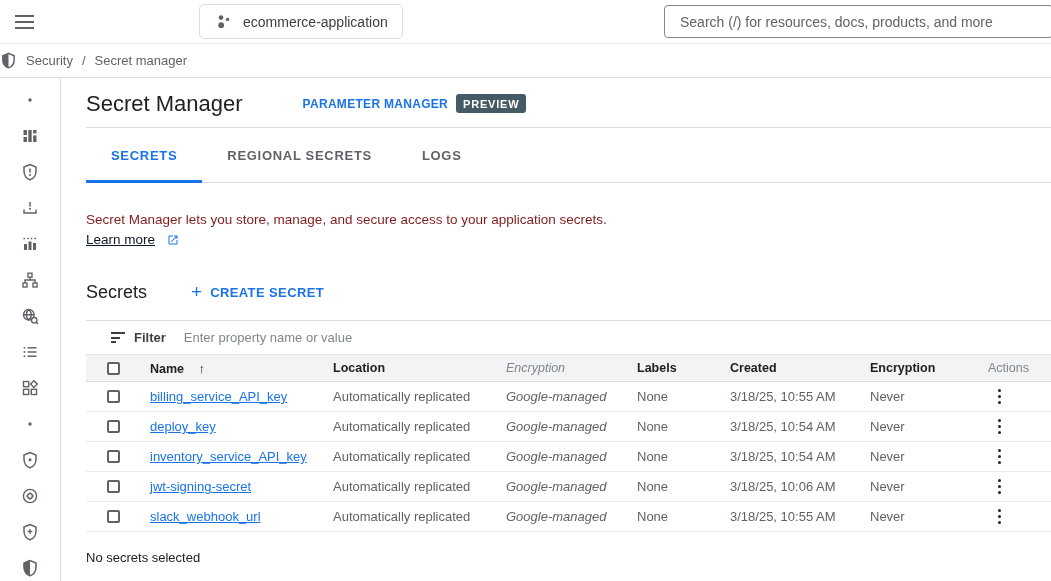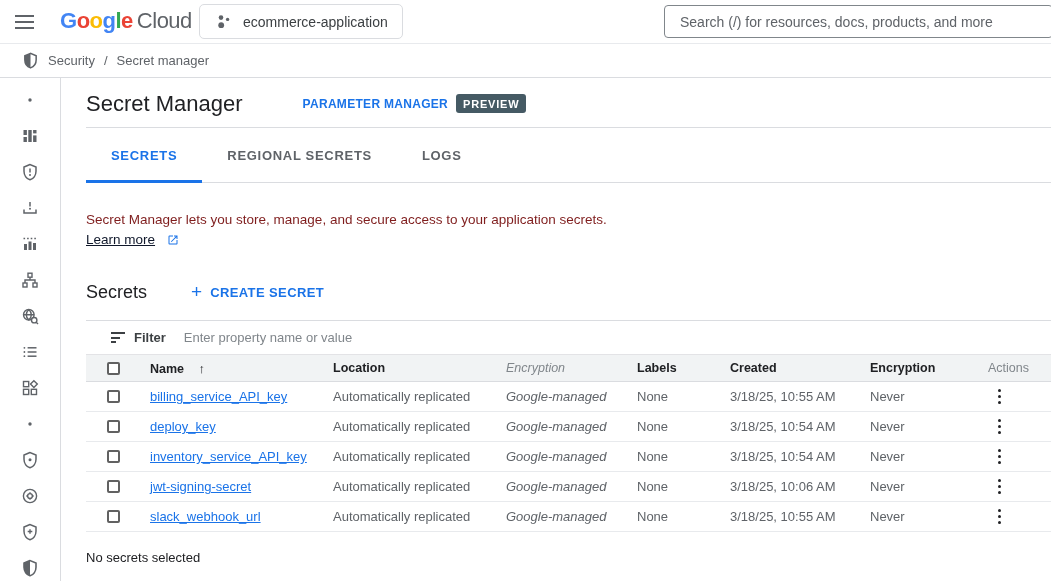--- a/index.html
+++ b/index.html
@@ -16,21 +16,21 @@
   .logo .lw{font-weight:bold;}
   .lg0,.lg3{color:#4285F4;} .lg1,.lg5{color:#EA4335;} .lg2{color:#FBBC04;} .lg4{color:#34A853;}
   .logo .cloud{color:#5f6368;font-weight:normal;margin-left:4px;}
   .proj-btn{position:absolute;left:199px;top:4px;height:35px;min-width:204px;border:1px solid #dadce0;border-radius:5px;background:#fff;display:flex;align-items:center;padding:0 14px;cursor:pointer;}
   .proj-btn svg{flex:0 0 auto;margin-right:10px;}
   .proj-name{font-size:14px;color:#3c4043;}
   .searchbox{position:absolute;left:664px;top:5px;right:-2px;height:33px;border:1px solid #80868b;border-radius:4px;background:#fff;display:flex;align-items:center;padding-left:15px;}
   .searchbox input{border:none;outline:none;width:100%;font-size:14px;font-family:inherit;color:#0369a1;background:transparent;}
   .searchbox input::placeholder{color:#5f6368;opacity:1;}
   
-  .crumbbar{position:absolute;top:44px;left:0;right:0;height:34px;border-bottom:1px solid #dadce0;display:flex;align-items:center;padding-left:22px;background:#fff;}
+  .crumbbar{position:absolute;top:44px;left:0;right:0;height:34px;border-bottom:1px solid #dadce0;display:flex;align-items:center;background:#fff;}
   .crumbbar .crumb-icon{display:flex;margin-right:9px;color:#5f6368;}
   .crumb-link{font-size:13px;color:#5f6368;text-decoration:none;}
   .crumb-sep{font-size:13px;color:#5f6368;margin:0 9px;}
   .crumb-page{font-size:13px;color:#5f6368;}
   
   .sidebar{position:absolute;top:78px;left:0;width:61px;bottom:0;border-right:1px solid #dadce0;background:#fff;padding-top:4px;}
   .side-item{height:36px;display:flex;align-items:center;justify-content:center;color:#5f6368;cursor:pointer;}
   
   .content{position:absolute;top:78px;left:61px;right:0;bottom:0;overflow:hidden;background:#fff;}
   .inner{padding-left:25px;}
@@ -79,23 +79,20 @@
 <body>
 
 <div class="screen">
 
   <header class="topbar">
     <button class="hamburger">
         <i></i>
         <i></i>
         <i></i>
       </button>
-    <div class="logo">
-      <span class="lw lg0">G</span><span class="lw lg1">o</span><span class="lw lg2">o</span><span class="lw lg3">g</span><span class="lw lg4">l</span><span class="lw lg5">e</span><span class="cloud">Cloud</span>
-    </div>
     <button class="proj-btn">
       <svg width="19" height="19" viewBox="0 0 19 19">
         <circle cx="7" cy="5.6" r="2.3" fill="#5f6368"></circle>
         <circle cx="13.6" cy="7.4" r="1.7" fill="#5f6368"></circle>
         <circle cx="7.2" cy="13.2" r="2.9" fill="#5f6368"></circle>
       </svg>
       <span class="proj-name">ecommerce-application</span>
     </button>
     <div class="searchbox">
       <input type="text" placeholder="Search (/) for resources, docs, products, and more" style="">

